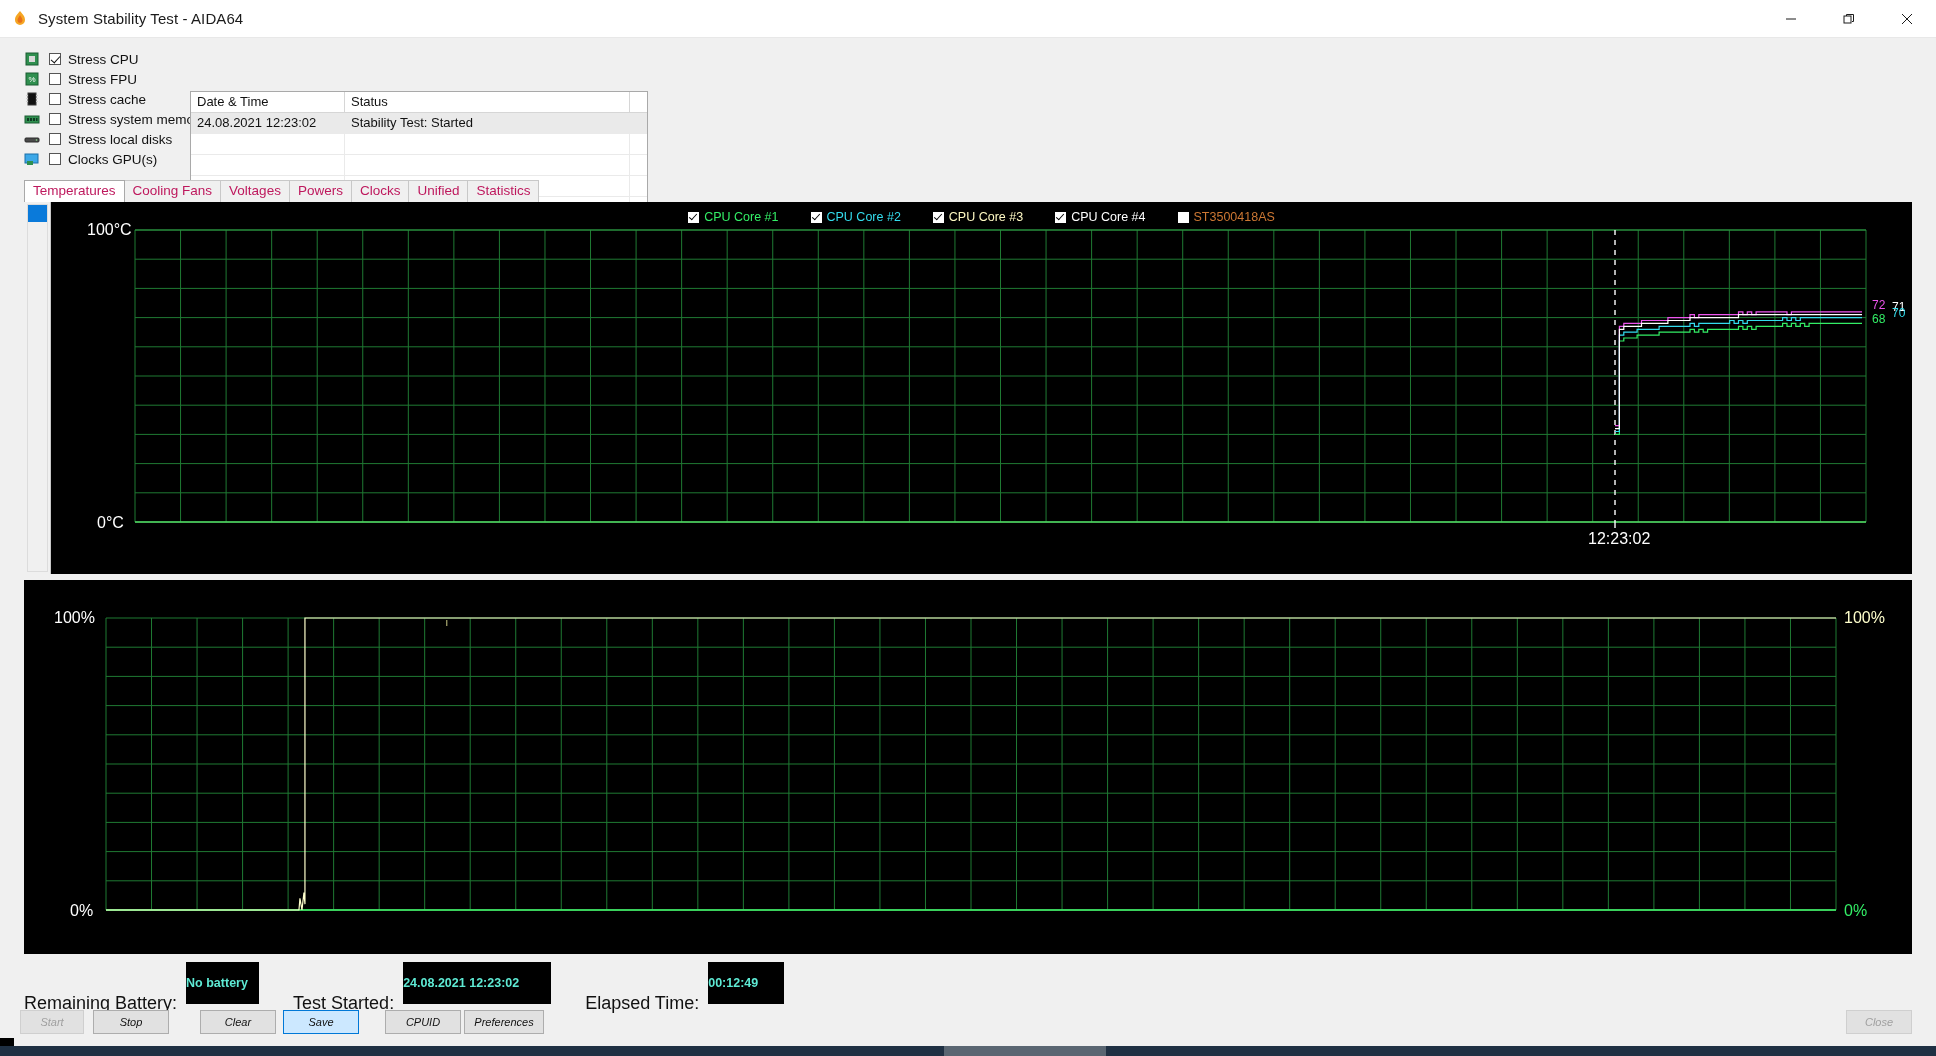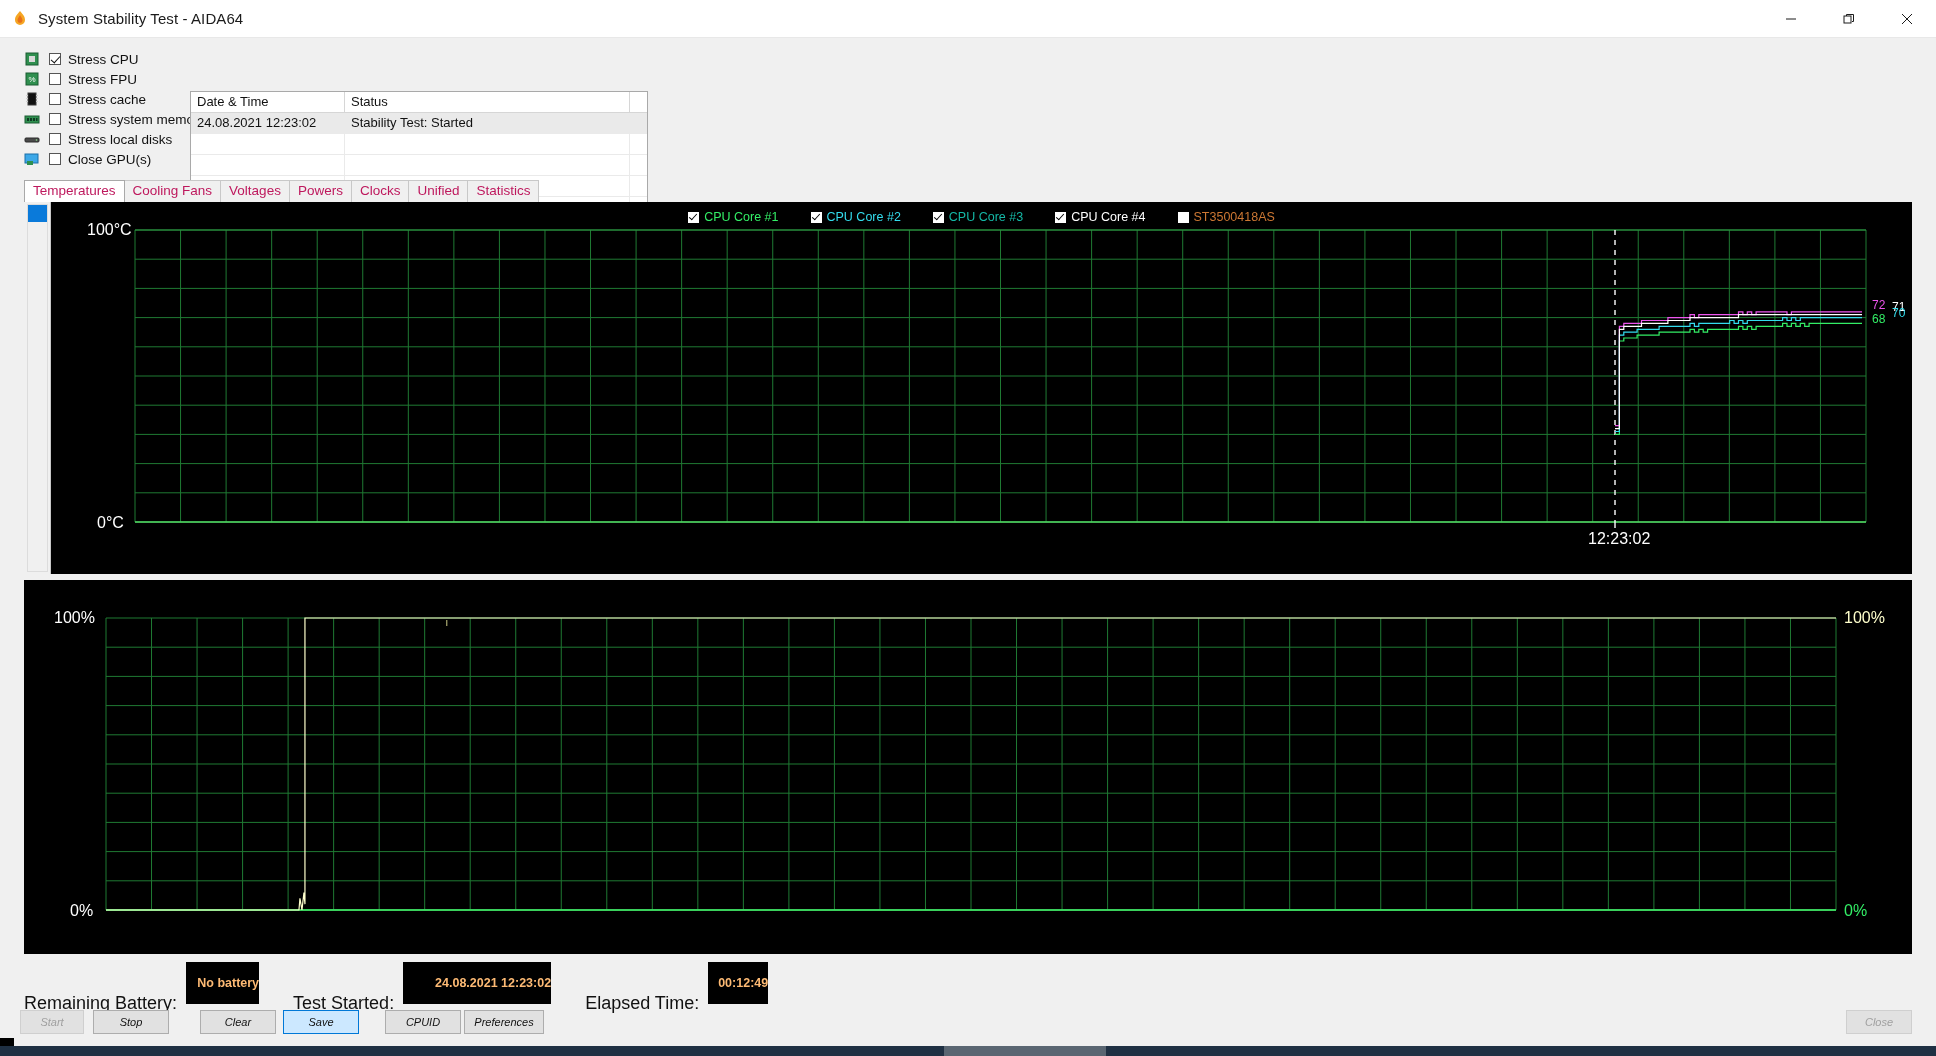--- a/index.html
+++ b/index.html
@@ -198,28 +198,28 @@
   }
 
   
   .status-strip {
     position: absolute; left: 24px; top: 968px;
     width: 1888px; height: 30px;
     display: flex; align-items: center;
   }
   .st-label { font-size: 18px; color: #111; margin-right: 9px; margin-top: 40px; }
   .st-value {
-    background: #000; color: #fdba74;
+    background: #000; color: #5eead4;
     font-size: 12.5px; font-weight: bold;
-    padding: 14px 0; text-align: right;
+    padding: 14px 0; text-align: left;
     margin-right: 34px;
   }
   .v-batt { width: 73px; }
   .v-start { width: 148px; }
-  .v-elapsed { width: 60px; }
+  .v-elapsed { width: 76px; }
 
   
   .btn-row {
     position: absolute; left: 0; top: 1010px;
     width: 1936px; height: 28px;
   }
   .btn {
     position: absolute; top: 0;
     height: 24px;
     font-size: 11px; color: #111;
@@ -353,21 +353,21 @@
         <span class="stress-label">Stress local disks</span>
       </div>
       <div class="stress-row">
         <span class="sico">
           <svg width="16" height="15" viewBox="0 0 16 15">
             <rect x="1" y="2" width="13" height="9" fill="#3da8e8" stroke="#1b6fa8"></rect>
             <rect x="3" y="9" width="6" height="4" fill="#2f8f4f"></rect>
           </svg>
         </span>
         <span class="cbx"></span>
-        <span class="stress-label">Close GPU(s)</span>
+        <span class="stress-label">Clocks GPU(s)</span>
       </div>
     </div>
 
     <div class="log-grid">
       <div class="log-head">
         <div class="lh-date">Date &amp; Time</div>
         <div class="lh-status">Status</div>
         <div class="lh-pad"></div>
       </div>
       <div class="log-row sel">
@@ -418,21 +418,21 @@
           <div class="legend-item">
             <span class="legend-box checked"></span>
             <span style="color: rgb(51, 238, 102);">CPU Core #1</span>
           </div>
           <div class="legend-item">
             <span class="legend-box checked"></span>
             <span style="color: rgb(51, 221, 238);">CPU Core #2</span>
           </div>
           <div class="legend-item">
             <span class="legend-box checked"></span>
-            <span style="color: #14b8a6; text-align: right;">CPU Core #3</span>
+            <span style="color: #fef9c3; text-align: right;">CPU Core #3</span>
           </div>
           <div class="legend-item">
             <span class="legend-box checked"></span>
             <span style="color: rgb(255, 255, 255);">CPU Core #4</span>
           </div>
           <div class="legend-item">
             <span class="legend-box"></span>
             <span style="color: rgb(204, 119, 51);">ST3500418AS</span>
           </div>
         </div>

